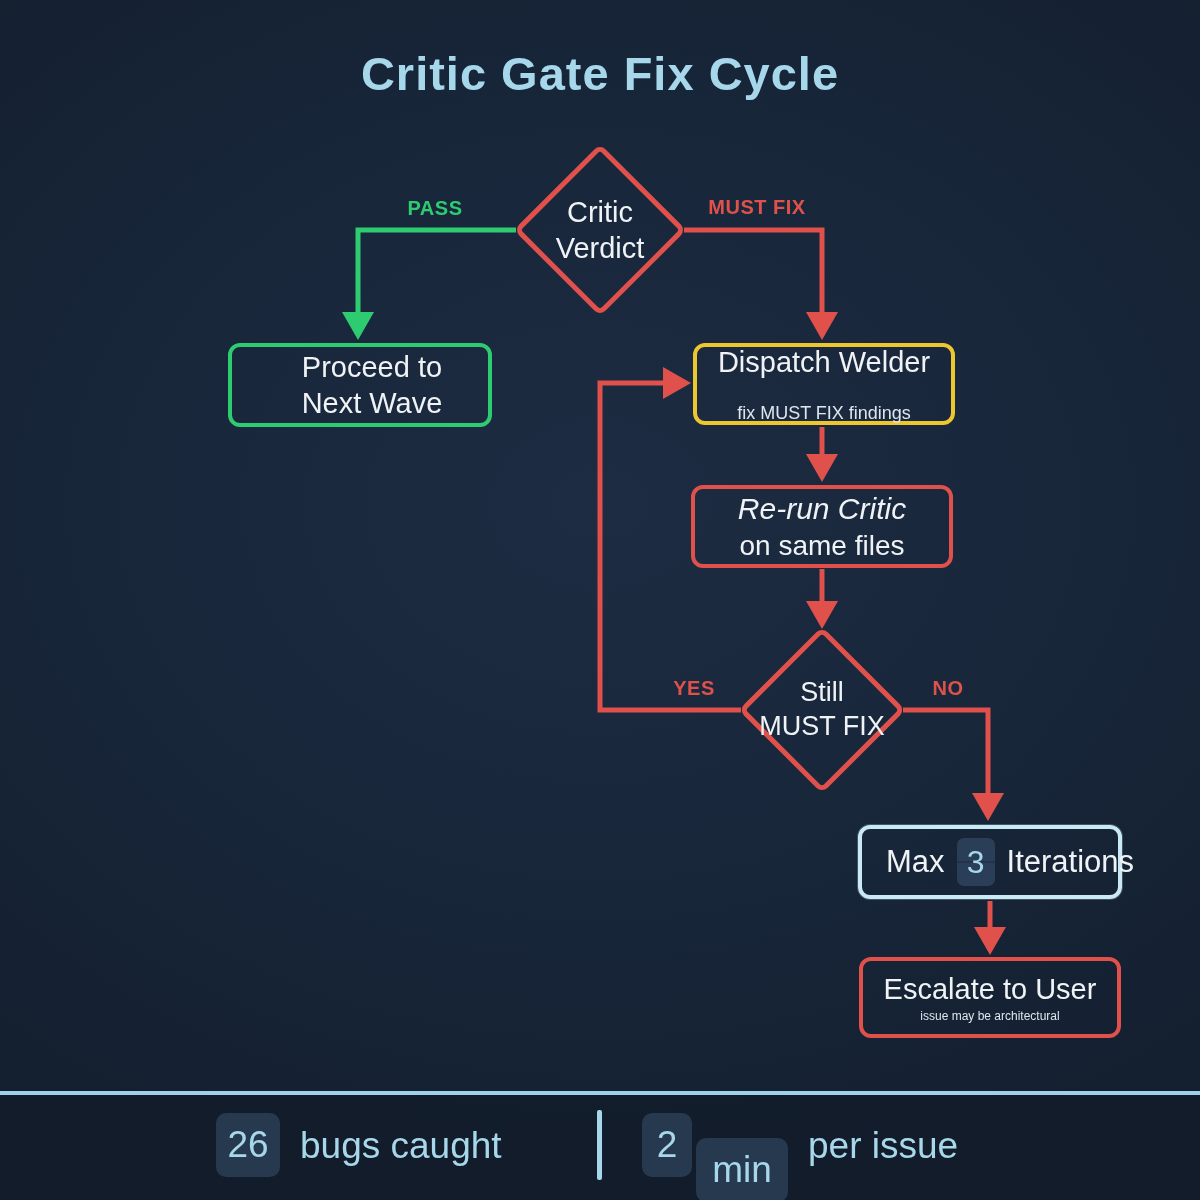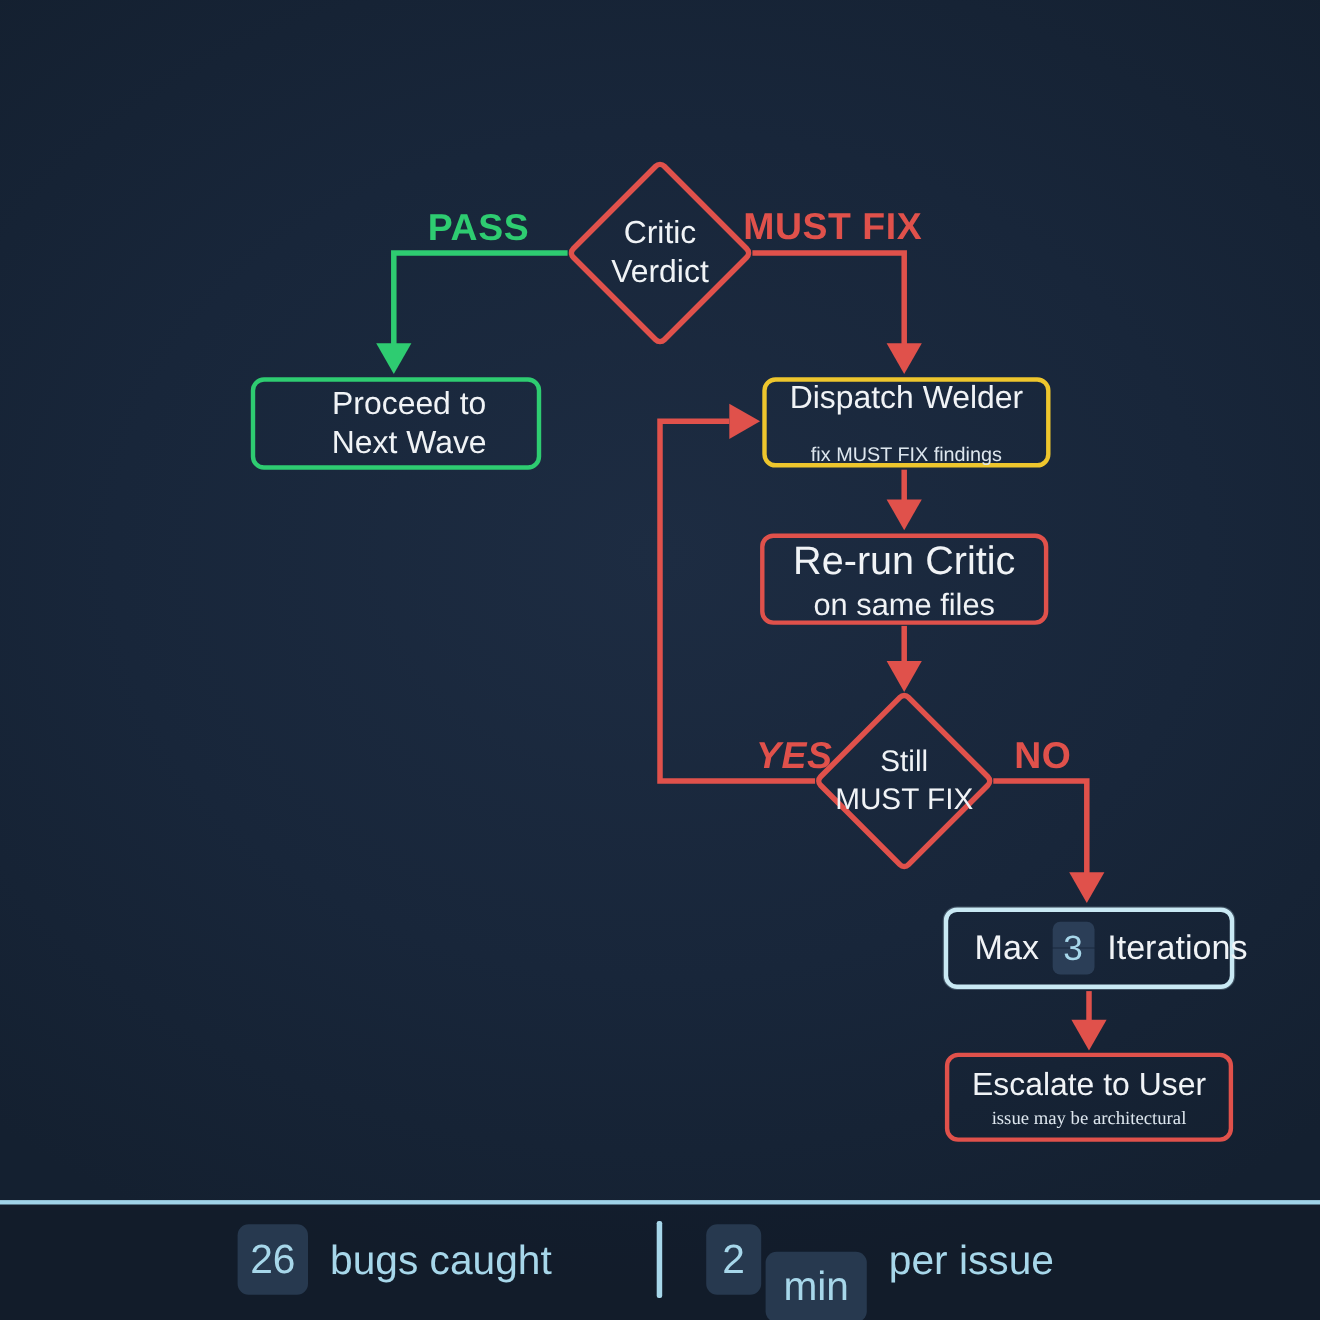--- a/index.html
+++ b/index.html
@@ -37,21 +37,21 @@
   .diamond{position:absolute;}
   .diamond .shape{
     position:absolute;left:50%;top:50%;transform:translate(-50%,-50%) rotate(45deg);
     border:5px solid var(--red);border-radius:8px;background:transparent;
   }
   .diamond .dtext{
     position:absolute;left:50%;top:50%;transform:translate(-50%,-50%);
     width:220px;text-align:center;font-size:29px;color:var(--white);line-height:1.25;
   }
   .branch-label{
-    position:absolute;font-size:34px;font-weight:bold;letter-spacing:.5px;
+    position:absolute;font-size:20px;font-weight:bold;letter-spacing:.5px;
     transform:translate(-50%,-50%);white-space:nowrap;
   }
   .lbl-green{color:var(--green);}
   .lbl-red{color:var(--red);}
   .iter-row{display:flex;align-items:center;gap:12px;font-size:31px;color:var(--white);}
   .iter-badge{
     display:inline-flex;align-items:center;justify-content:center;
     width:38px;height:48px;border-radius:7px;color:var(--blue);font-size:32px;
     background:linear-gradient(to bottom, var(--badge3) 0 48%, #22334a 48% 52%, var(--badge3) 52% 100%);
   }
@@ -63,20 +63,21 @@
     color:var(--blue);font-size:37px;
   }
   .stat-text{position:absolute;color:var(--blue);font-size:37px;white-space:nowrap;}
   .stat-divider{position:absolute;width:5px;background:var(--blue);border-radius:2px;}
 </style>
 </head>
 <body>
 
 <div class="stage">
 
+  <div class="title">Critic Gate Fix Cycle</div>
 
   <svg class="connectors" width="1200" height="1200" viewBox="0 0 1200 1200">
 
     <polyline class="edge-green" points="516,230 358,230 358,316"></polyline>
     <polygon class="head-green" points="358,340 342,312 374,312"></polygon>
 
     <polyline class="edge-red" points="684,230 822,230 822,314"></polyline>
     <polygon class="head-red" points="822,340 806,312 838,312"></polygon>
 
     <polyline class="edge-red" points="822,427 822,457"></polyline>
@@ -110,46 +111,46 @@
     <div class="node-title">Proceed to</div>
     <div class="node-title">Next Wave</div>
   </div>
 
   <div class="node b-yellow" style="left:693px;top:343px;width:262px;height:82px;gap:20px;">
     <div class="node-title">Dispatch Welder</div>
     <div class="node-sub">fix MUST FIX findings</div>
   </div>
 
   <div class="node b-red" style="left:691px;top:485px;width:262px;height:83px;">
-    <div class="node-title" style="font-size:36px;">Re-run Critic</div>
+    <div class="node-title" style="font-size:30px;font-style:italic;">Re-run Critic</div>
     <div class="node-title" style="font-size:28px;">on same files</div>
   </div>
 
   <div class="diamond" style="left:737px;top:625px;width:170px;height:170px;">
     <div class="shape" style="width:118px;height:118px;"></div>
     <div class="dtext" style="font-size:27px;">
       <div>Still</div>
       <div>MUST FIX</div>
     </div>
   </div>
 
-  <div class="branch-label lbl-red" style="left:722px;top:688px;font-style:italic;">YES</div>
+  <div class="branch-label lbl-red" style="left:694px;top:688px;">YES</div>
   <div class="branch-label lbl-red" style="left:948px;top:688px;">NO</div>
 
   <div class="node b-pale" style="left:858px;top:825px;width:264px;height:74px;">
     <div class="iter-row">
       <span>Max</span>
       <span class="iter-badge">3</span>
       <span>Iterations</span>
     </div>
   </div>
 
   <div class="node b-red" style="left:859px;top:957px;width:262px;height:81px;">
     <div class="node-title">Escalate to User</div>
-    <div class="node-sub" style="font-size:17px;font-family:Liberation Serif, serif;">issue may be architectural</div>
+    <div class="node-sub" style="font-size:12px;">issue may be architectural</div>
   </div>
 
   <div class="footer"></div>
   <div class="footer-sep"></div>
 
   <div class="stat-badge" style="left:216px;top:1113px;width:64px;height:64px;">26</div>
   <div class="stat-text" style="left:300px;top:1125px;">bugs caught</div>
 
   <div class="stat-divider" style="left:597px;top:1110px;height:70px;"></div>
 

